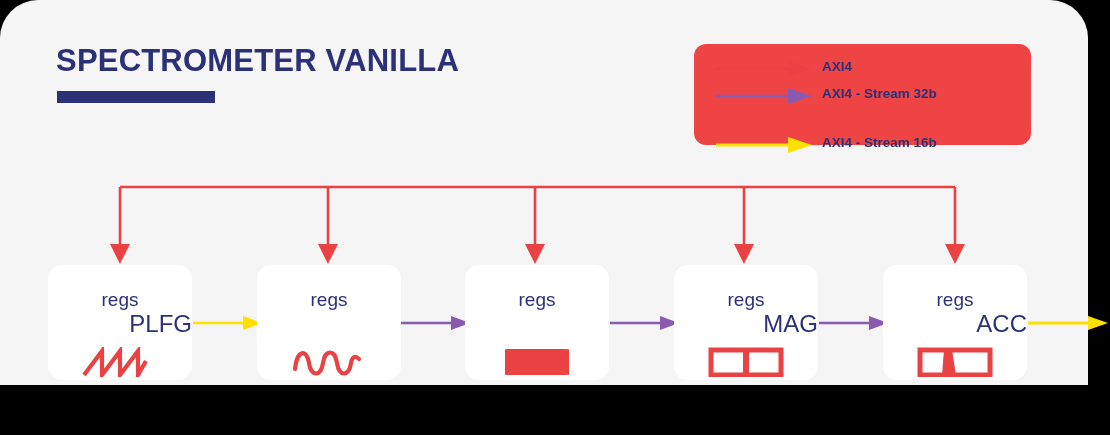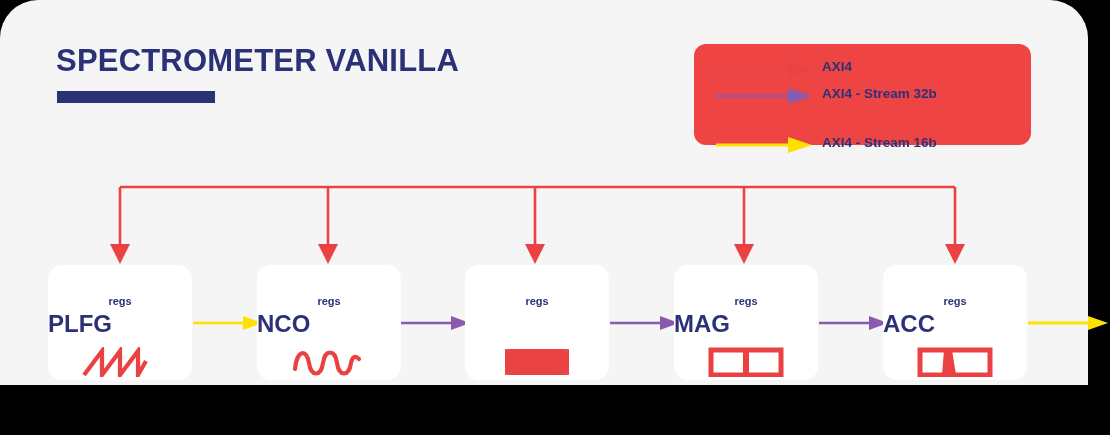--- a/index.html
+++ b/index.html
@@ -83,35 +83,35 @@
     position: absolute;
     width: 144px;
     height: 115px;
     top: 265px;
     background: #ffffff;
     border-radius: 14px;
   }
   .block-regs {
     position: absolute;
     left: 0;
-    top: 30px;
+    top: 24px;
     width: 144px;
     text-align: center;
-    font-size: 11px;
-    font-weight: bold;
+    font-size: 19px;
+    font-weight: normal;
     color: #2b3177;
   }
   .block-name {
     position: absolute;
     left: 0;
     top: 45px;
     width: 144px;
-    text-align: left;
+    text-align: right;
     font-size: 24px;
-    font-weight: bold;
+    font-weight: normal;
     color: #2b3177;
   }
   .block-icon {
     position: absolute;
     left: 32px;
     top: 82px;
     width: 80px;
     height: 30px;
   }
 </style>
@@ -189,21 +189,20 @@
   <div class="block" style="left:48px;">
     <div class="block-regs">regs</div>
     <div class="block-name">PLFG</div>
     <svg class="block-icon" viewBox="0 0 80 30">
       <polyline points="4,28 22,4 22,28 40,4 40,28 58,4 58,28 66,14" fill="none" stroke="#ea4242" stroke-width="4.2" stroke-linejoin="miter" stroke-linecap="butt"></polyline>
     </svg>
   </div>
 
   <div class="block" style="left:257px;">
     <div class="block-regs">regs</div>
-    <div class="block-name">NCO</div>
     <svg class="block-icon" viewBox="0 0 80 30">
       <path d="M6,22 C8,2 18,2 20,16 C22,30 32,30 34,16 C36,2 46,2 48,16 C50,30 60,30 62,16 C63,10 66,8 70,12" fill="none" stroke="#ea4242" stroke-width="4.2" stroke-linecap="round"></path>
     </svg>
   </div>
 
   <div class="block" style="left:465px;">
     <div class="block-regs">regs</div>
     <svg class="block-icon" viewBox="0 0 80 30">
       <polygon points="8,2 72,2 44,15 36,15" fill="#ea4242"></polygon>
       <polygon points="36,15 44,15 72,28 8,28" fill="#ea4242"></polygon>

